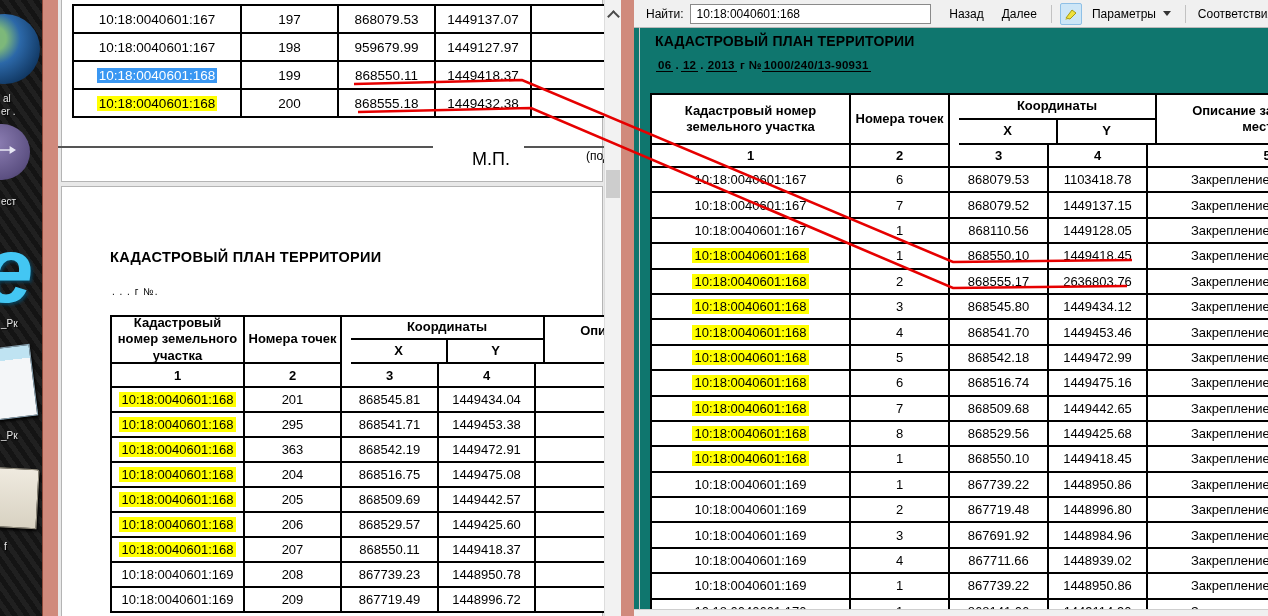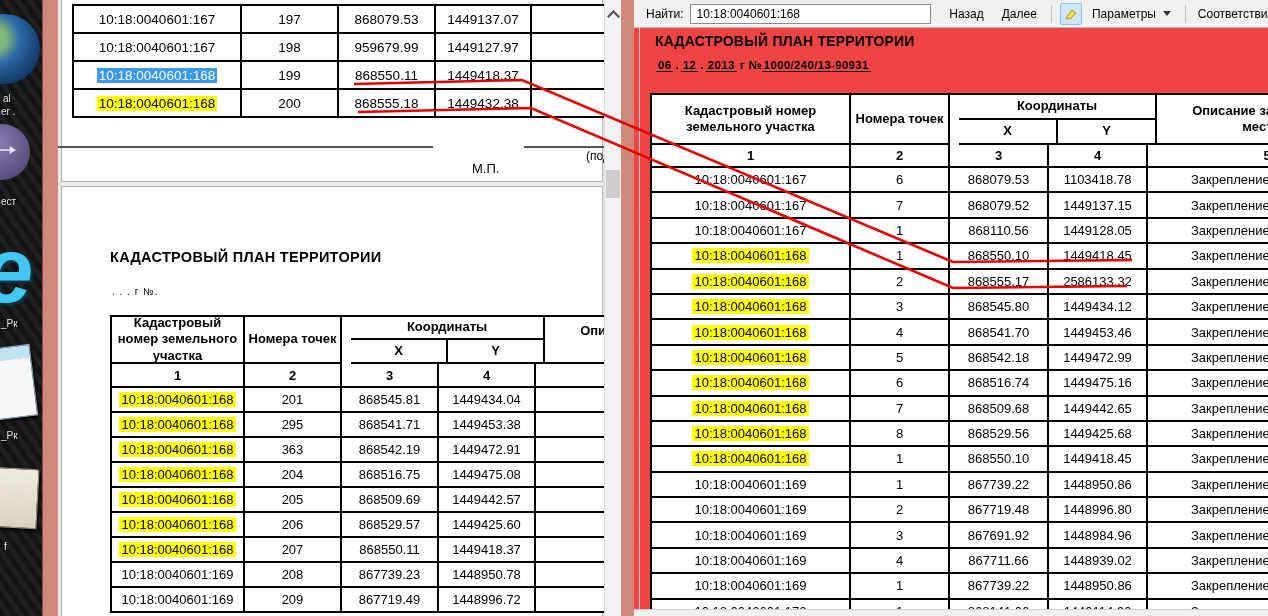--- a/index.html
+++ b/index.html
@@ -59,27 +59,27 @@
   
   .t-r{left:16px;top:93px;font-size:13px;}
   .t-r .td{height:25.4px;}
   .t-r .c1{width:199px;}.t-r .c2{width:99px;}.t-r .c3{width:99px;}.t-r .c4{width:99px;}.t-r .c5{width:240px;}
   .t-r .th-main{height:50px;font-size:13px;}
   .t-r .coords-top{height:25px;}.t-r .xy .th{height:25px;}
   .t-r .tnum .td{height:23px;font-weight:bold;}
   
   .sig-rule1{position:absolute;left:0;top:146px;width:375px;border-top:2px solid #555;}
   .sig-name{position:absolute;left:20px;top:149px;width:320px;text-align:center;font-size:12px;}
-  .sig-mp{position:absolute;left:414px;top:149px;font-size:13px;margin-top:12px;}
+  .sig-mp{position:absolute;left:414px;top:149px;font-size:18px;}
   .sig-rule2{position:absolute;left:466px;top:146px;width:110px;border-top:2px solid #555;}
   .sig-sign{position:absolute;left:528px;top:149px;font-size:12px;white-space:nowrap;}
   .l-title{position:absolute;left:52px;top:249px;font-weight:bold;font-size:14.5px;letter-spacing:.3px;}
   .l-numline{position:absolute;left:54px;top:286px;font-size:10px;letter-spacing:1px;}
   
-  .rwin{position:absolute;left:634px;top:0;width:634px;height:616px;background:#ef4444;overflow:hidden;}
+  .rwin{position:absolute;left:634px;top:0;width:634px;height:616px;background:#0f766e;overflow:hidden;}
   .findbar{position:absolute;left:0;top:0;width:640px;height:27px;background:#f0f0f0;
     border-bottom:1px solid #b9b9b9;display:flex;align-items:center;font-size:12px;white-space:nowrap;overflow:hidden;}
   .find-label{margin-left:12px;}
   .find-input{margin-left:6px;width:270px;height:16px;border:1px solid #8a8a8a;background:#fff;
     font-family:"Liberation Sans",sans-serif;font-size:12px;padding:1px 6px;}
   .fbtn{margin-left:16px;background:none;border:none;font-family:"Liberation Sans",sans-serif;font-size:12px;padding:2px 2px;cursor:default;}
   .vsep{width:1px;height:18px;background:#c2c2c2;margin:0 8px 0 12px;}
   .hlbtn{width:26px;height:22px;background:#cde6f7;border:1px solid #8fc0e6;border-radius:2px;
     display:flex;align-items:center;justify-content:center;padding:0;}
   .drop-arrow{display:inline-block;width:0;height:0;border:4px solid transparent;border-top:5px solid #333;
@@ -347,21 +347,21 @@
           <div class="td c3">868550.10</div>
           <div class="td c4">1449418.45</div>
           <div class="td c5">Закрепление отсутствует</div>
         </div>
         <div class="tr">
           <div class="td c1">
             <span class="hl-y">10:18:0040601:168</span>
           </div>
           <div class="td c2">2</div>
           <div class="td c3">868555.17</div>
-          <div class="td c4">2586133.32</div>
+          <div class="td c4">2636803.76</div>
           <div class="td c5">Закрепление отсутствует</div>
         </div>
         <div class="tr">
           <div class="td c1">
             <span class="hl-y">10:18:0040601:168</span>
           </div>
           <div class="td c2">3</div>
           <div class="td c3">868545.80</div>
           <div class="td c4">1449434.12</div>
           <div class="td c5">Закрепление отсутствует</div>

